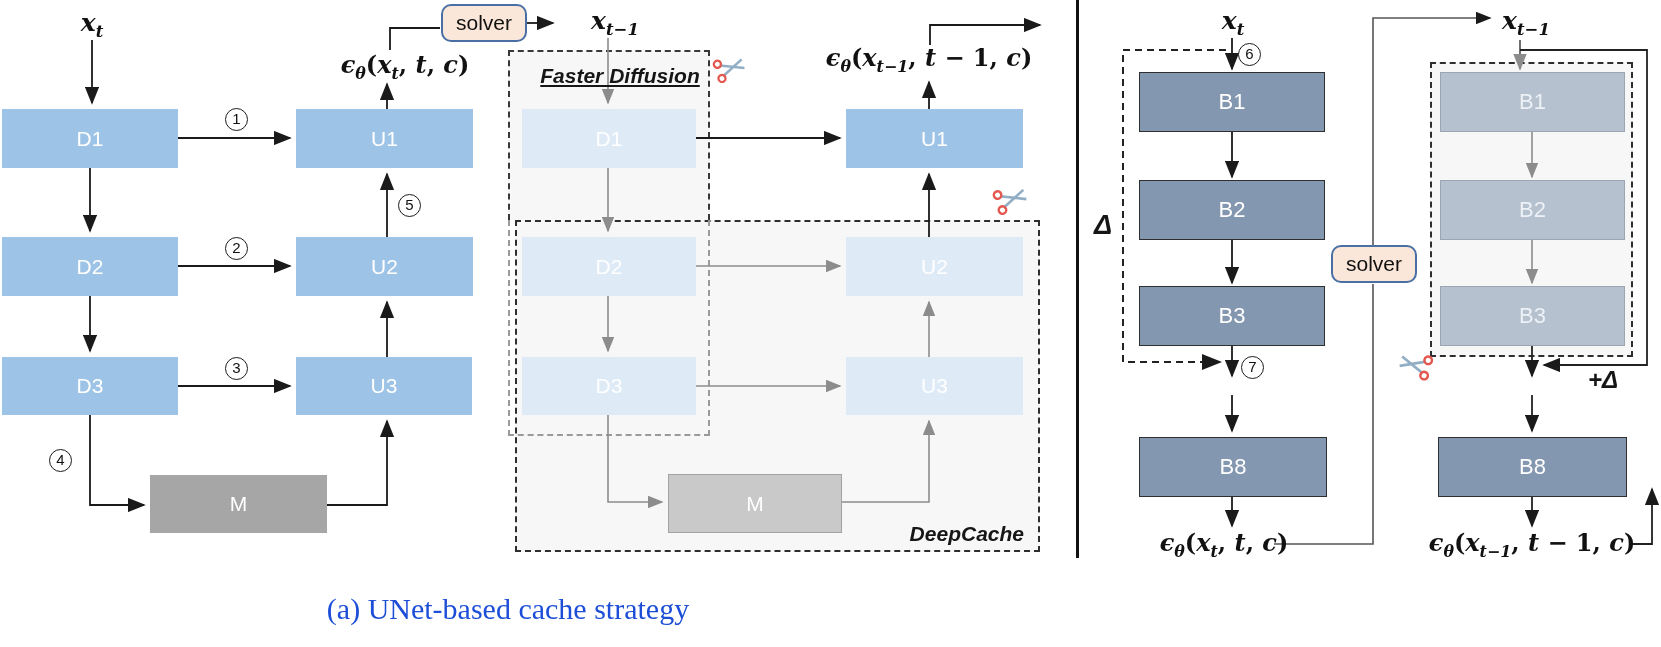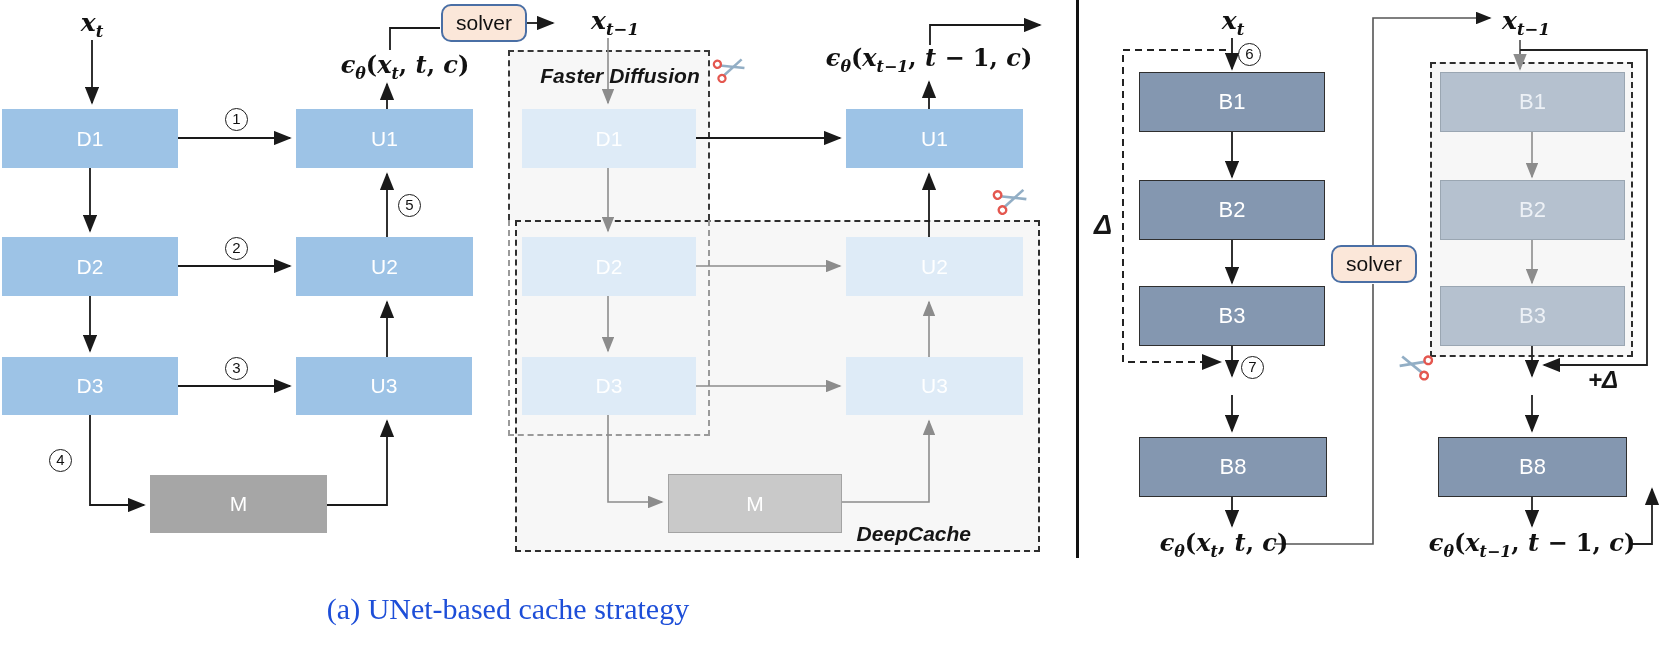--- a/index.html
+++ b/index.html
@@ -27,21 +27,21 @@
   .circ{position:absolute;box-sizing:border-box;width:23px;height:23px;border:1.7px solid #1c1c1c;border-radius:50%;
         font-size:15px;line-height:20px;text-align:center;color:#111;background:#fff;z-index:4;}
   
   .mathlbl{position:absolute;font-family:"DejaVu Serif",serif;font-weight:700;font-style:italic;color:#111;
            font-size:24px;white-space:nowrap;transform:translateX(-50%);z-index:5;}
   .mathlbl sub{font-size:66%;font-weight:700;}
   .m-b{font-style:normal;}
   .m-bi{font-style:italic;}
   
   .tag{position:absolute;font-style:italic;font-weight:700;font-size:21px;color:#161616;white-space:nowrap;z-index:4;}
-  .tag.center{transform:translateX(-50%);}
+  .tag.center{transform:translateX(-50%);text-decoration:underline;}
   .tag.right{transform:translateX(-100%);}
   .delta-tag{font-size:27px;}
   .plusdelta-tag{font-size:24px;}
   
   .caption{position:absolute;font-family:"Liberation Serif",serif;font-size:30px;color:#1d4ed8;
            white-space:nowrap;transform:translateX(-50%);z-index:5;}
   .divider{position:absolute;left:1076px;top:0;width:3px;height:558px;background:#111;z-index:4;}
   .scissors{position:absolute;z-index:6;}
 </style>
 </head>
@@ -147,21 +147,21 @@
   <div class="circ" style="left:225px;top:357px;">3</div>
   <div class="circ" style="left:49px;top:449px;">4</div>
   <div class="circ" style="left:398px;top:194px;">5</div>
 
   <div class="mathlbl" style="left:92px;top:8px;font-size:25px;"><span class="m-bi">x</span><sub>t</sub></div>
   <div class="mathlbl" style="left:405px;top:50px;"><span class="m-bi">ϵ</span><sub>θ</sub><span class="m-b">(</span><span class="m-bi">x</span><sub>t</sub><span class="m-b">, </span><span class="m-bi">t</span><span class="m-b">, </span><span class="m-bi">c</span><span class="m-b">)</span></div>
   <div class="mathlbl" style="left:615px;top:6px;font-size:25px;"><span class="m-bi">x</span><sub>t−1</sub></div>
   <div class="mathlbl" style="left:929px;top:43px;"><span class="m-bi">ϵ</span><sub>θ</sub><span class="m-b">(</span><span class="m-bi">x</span><sub>t−1</sub><span class="m-b">, </span><span class="m-bi">t</span><span class="m-b"> − 1, </span><span class="m-bi">c</span><span class="m-b">)</span></div>
 
   <div class="tag center" style="left:620px;top:64px;">Faster Diffusion</div>
-  <div class="tag right" style="left:971px;top:522px;">DeepCache</div>
+  <div class="tag right" style="left:1024px;top:522px;">DeepCache</div>
 
   <div class="caption" style="left:508px;top:592px;">(a) UNet-based cache strategy</div>
 
   <div class="divider"></div>
 
   <div class="block slate" style="left:1139px;top:72px;width:186px;height:60px;">B1</div>
   <div class="block slate" style="left:1139px;top:180px;width:186px;height:60px;">B2</div>
   <div class="block slate" style="left:1139px;top:286px;width:186px;height:60px;">B3</div>
   <div class="block slate" style="left:1139px;top:437px;width:188px;height:60px;">B8</div>
 

